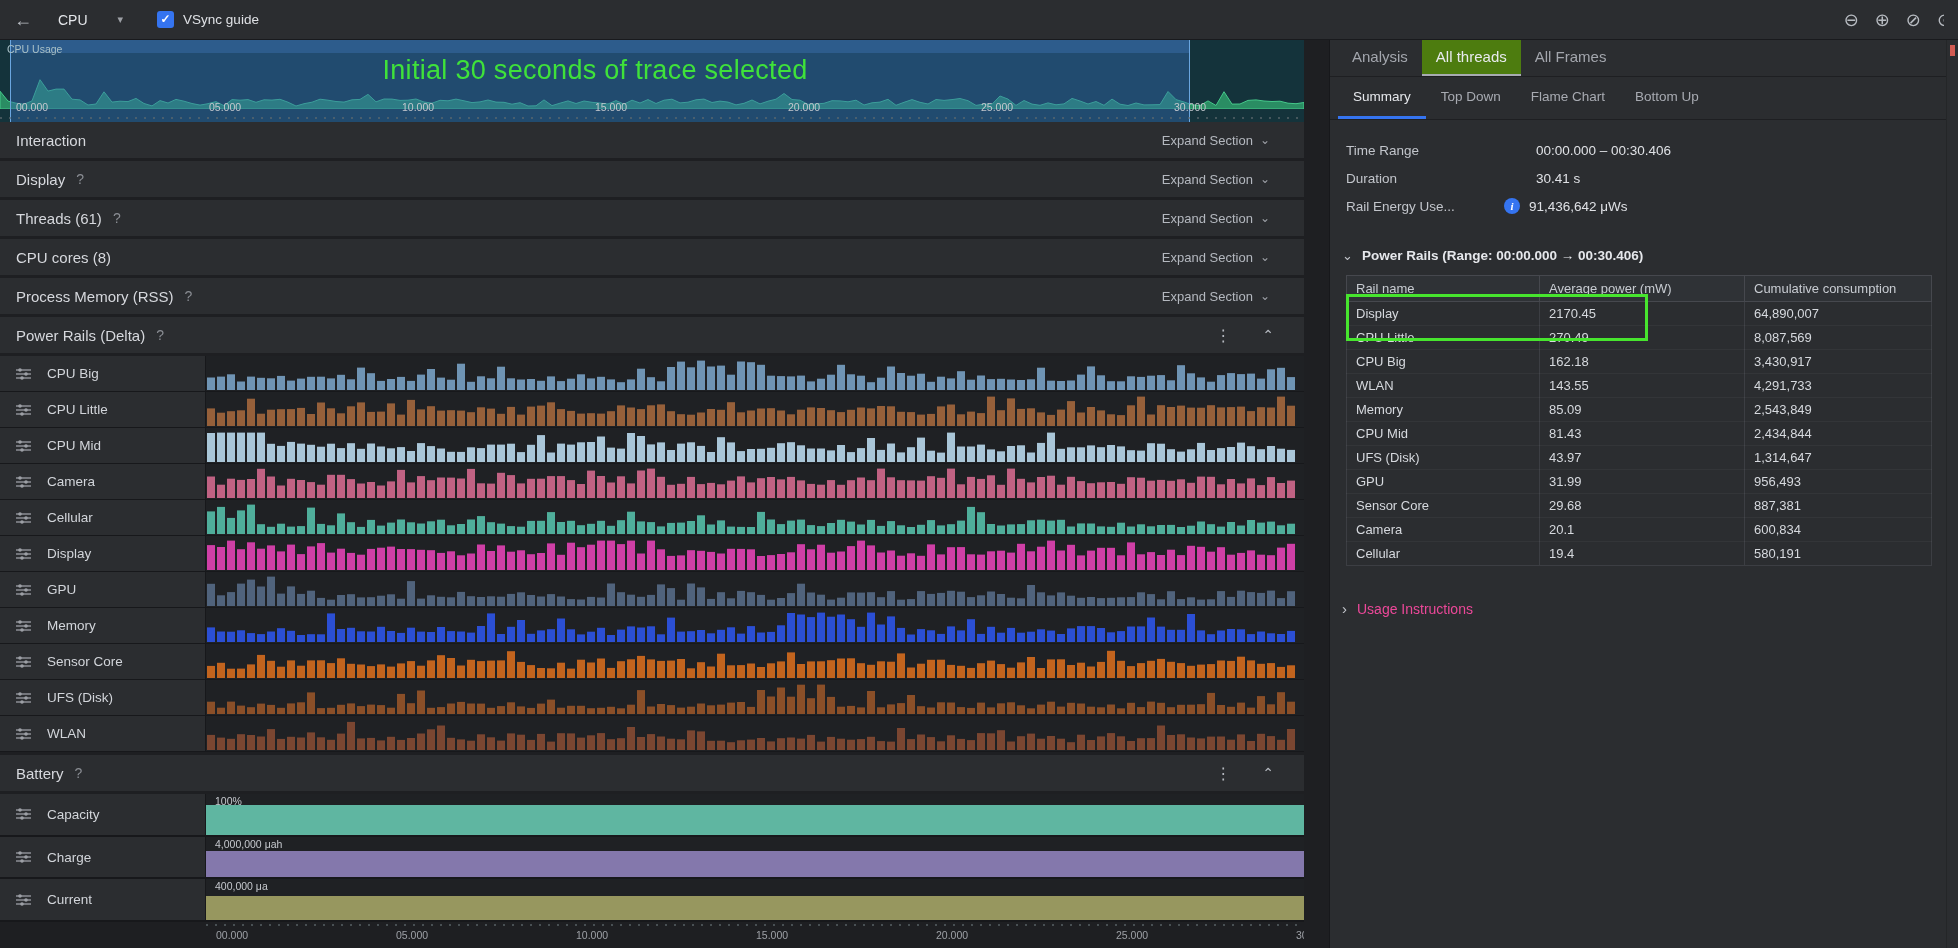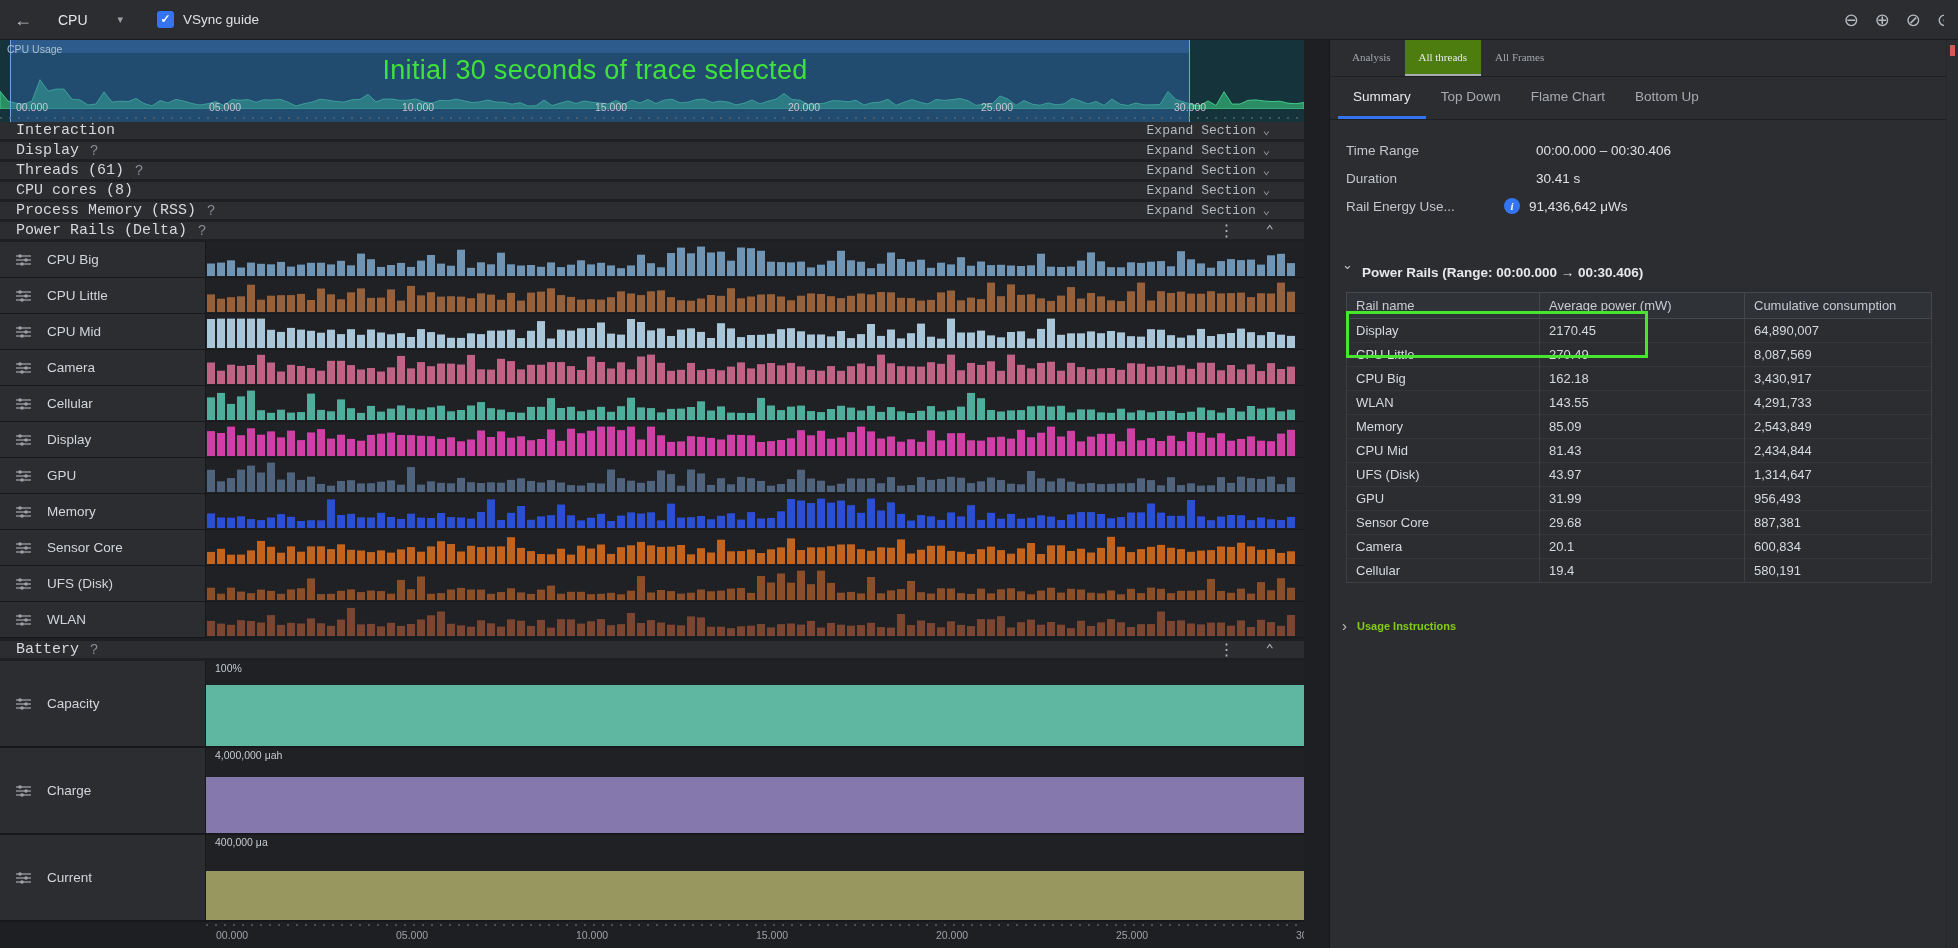--- a/index.html
+++ b/index.html
@@ -33,22 +33,22 @@
              background:rgba(68,126,196,0.35);}
   .annotation{position:absolute;left:0;width:1190px;top:15px;text-align:center;z-index:4;
               font-size:27px;color:#3fe23a;letter-spacing:.3px;}
   .cpu-usage-title{position:absolute;left:7px;top:3px;font-size:10.5px;color:#a9c0c6;z-index:4;}
   .top-timeline{position:absolute;inset:0;z-index:3;}
   .tl-label{position:absolute;bottom:9px;font-size:10.5px;color:#c3c7cd;}
   .tl-dots{position:absolute;bottom:3px;left:0;right:0;height:2px;opacity:.65;z-index:3;
            background:repeating-linear-gradient(90deg,#5f6a6e 0 2px,transparent 2px 9px);}
   
   .sections{flex:0 0 auto;}
-  .sec-row{height:17px;margin-bottom:3px;background:#2b2d30;display:flex;align-items:center;
-           padding:0 30px 0 16px;position:relative;font-family:Liberation Mono, monospace;}
+  .sec-row{height:36px;margin-bottom:3px;background:#2b2d30;display:flex;align-items:center;
+           padding:0 30px 0 16px;position:relative;}
   .sec-label{font-size:15px;color:#d6d8dd;}
   .sec-help{color:#8a8d93;margin-left:11px;font-size:14px;}
   .sec-expand{margin-left:auto;margin-right:4px;color:#b4b8bf;font-size:13px;display:flex;
               gap:7px;align-items:center;}
   .chev{color:#9da0a6;font-size:12px;}
   .hdr-actions{margin-left:auto;display:flex;gap:30px;align-items:center;color:#b4b8bf;}
   .kebab{font-size:16px;letter-spacing:1px;}
   .collapse{font-size:14px;}
   
   .tracks{flex:0 0 auto;}
@@ -71,49 +71,49 @@
   .ax-label{position:absolute;top:7px;font-size:10.5px;color:#9da0a6;}
   
   .panel-gap{position:absolute;left:1304px;top:40px;width:25px;height:908px;background:#1e1f22;}
   .right-scrollbar{position:absolute;right:0;top:40px;width:12px;height:908px;background:#2b2d30;
                    border-left:1px solid #242628;box-sizing:border-box;}
   .error-marker{position:absolute;top:5px;right:3px;width:5px;height:11px;background:#d25b52;}
   
   .right-panel{position:absolute;left:1329px;top:40px;width:617px;height:908px;background:#2b2d30;
                border-left:1px solid #17181b;box-sizing:border-box;overflow:hidden;}
   .tabs{display:flex;height:36px;border-bottom:1px solid #1e1f22;padding-left:8px;align-items:stretch;}
-  .tab{padding:0 14px;line-height:34px;font-size:11px;color:#a3a6ad;box-sizing:border-box;font-family:Liberation Serif, serif;}
+  .tab{padding:0 14px;line-height:34px;font-size:15px;color:#a3a6ad;box-sizing:border-box;}
   .tab.selected{color:#e8eaee;border-bottom:2px solid #a8abb2;background:#4d7c0f;}
   .subtabs{display:flex;height:42px;border-bottom:1px solid #1e1f22;padding-left:8px;}
   .subtab{padding:0 15px;line-height:40px;font-size:13.5px;color:#a8abb2;box-sizing:border-box;}
   .subtab.selected{color:#e6e8ec;border-bottom:3px solid #3574f0;}
   .summary{padding:16px 0 0 16px;}
   .sum-row{display:flex;height:28px;align-items:center;font-size:13.5px;}
   .sum-label{width:190px;color:#c2c5cb;flex:0 0 auto;}
   .sum-label.short{width:158px;}
   .sum-value{color:#dfe1e5;}
   .info-icon{width:16px;height:16px;border-radius:50%;background:#3574f0;color:#fff;font-size:11px;
              font-weight:bold;text-align:center;line-height:16px;margin-right:9px;flex:0 0 auto;
              font-family:"Liberation Serif",serif;font-style:italic;}
   .rails-header{margin:28px 0 0 12px;display:flex;gap:9px;align-items:center;}
   .rails-header .chev{font-size:13px;color:#c2c5cb;}
-  .rails-title{font-weight:bold;font-size:13.5px;color:#e6e8ec;margin-top:17px;}
+  .rails-title{font-weight:bold;font-size:13.5px;color:#e6e8ec;}
   .table-wrap{position:relative;margin:12px 0 0 16px;width:585px;}
   table.rails{border-collapse:collapse;width:100%;table-layout:fixed;padding-left:48px;}
   table.rails th{text-align:left;font-weight:normal;font-size:13px;color:#c8ccd2;background:#2f3236;
                  border:1px solid #46484e;padding:5px 9px;white-space:nowrap;overflow:hidden;}
   table.rails td{font-size:13px;color:#d6d9de;border-left:1px solid #3c3e43;border-right:1px solid #3c3e43;
                  border-bottom:1px solid rgba(255,255,255,0.04);padding:4px 9px;white-space:nowrap;overflow:hidden;}
   table.rails tr:last-child td{border-bottom:1px solid #3c3e43;}
   .col1{width:193px;}.col2{width:205px;}.col3{width:187px;}
   .hl-box{position:absolute;left:0;width:302px;border:3px solid #47e52e;box-sizing:border-box;
           pointer-events:none;z-index:5;}
   .usage{margin:34px 0 0 12px;display:flex;gap:10px;align-items:center;}
   .usage .chev{font-size:15px;color:#c2c5cb;}
-  .usage-title{font-weight:bold;font-size:11px;color:#84cc16;}
+  .usage-title{font-weight:normal;font-size:14px;color:#ec4899;}
 </style>
 </head>
 <body>
 
 <div class="app">
 
   <div class="toolbar">
     <span class="tb-icon">←</span>
     <div class="process-select">
       <span>CPU</span>

